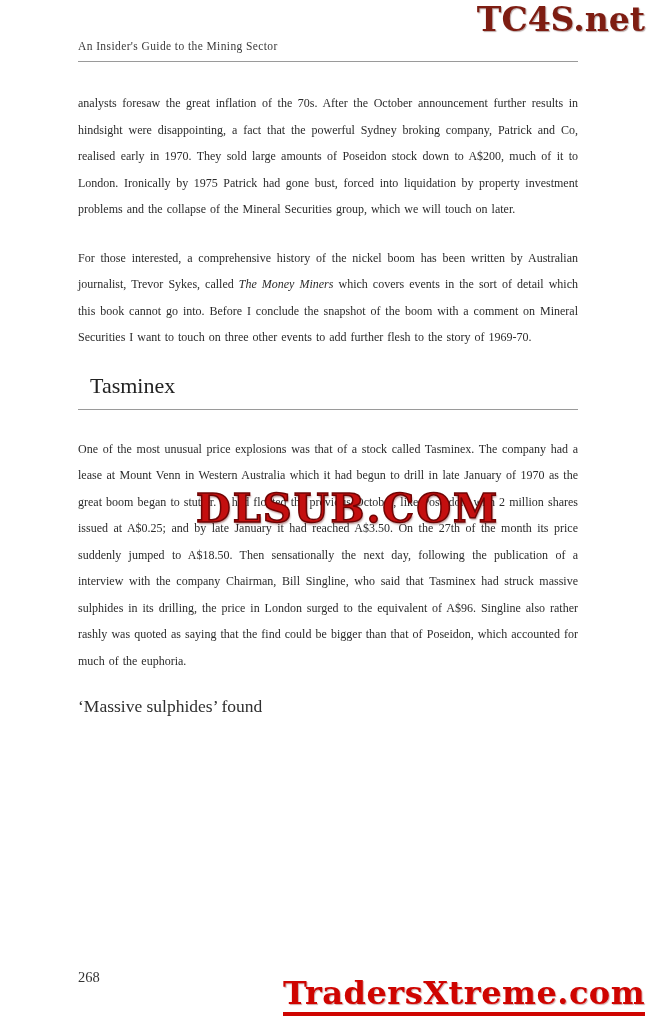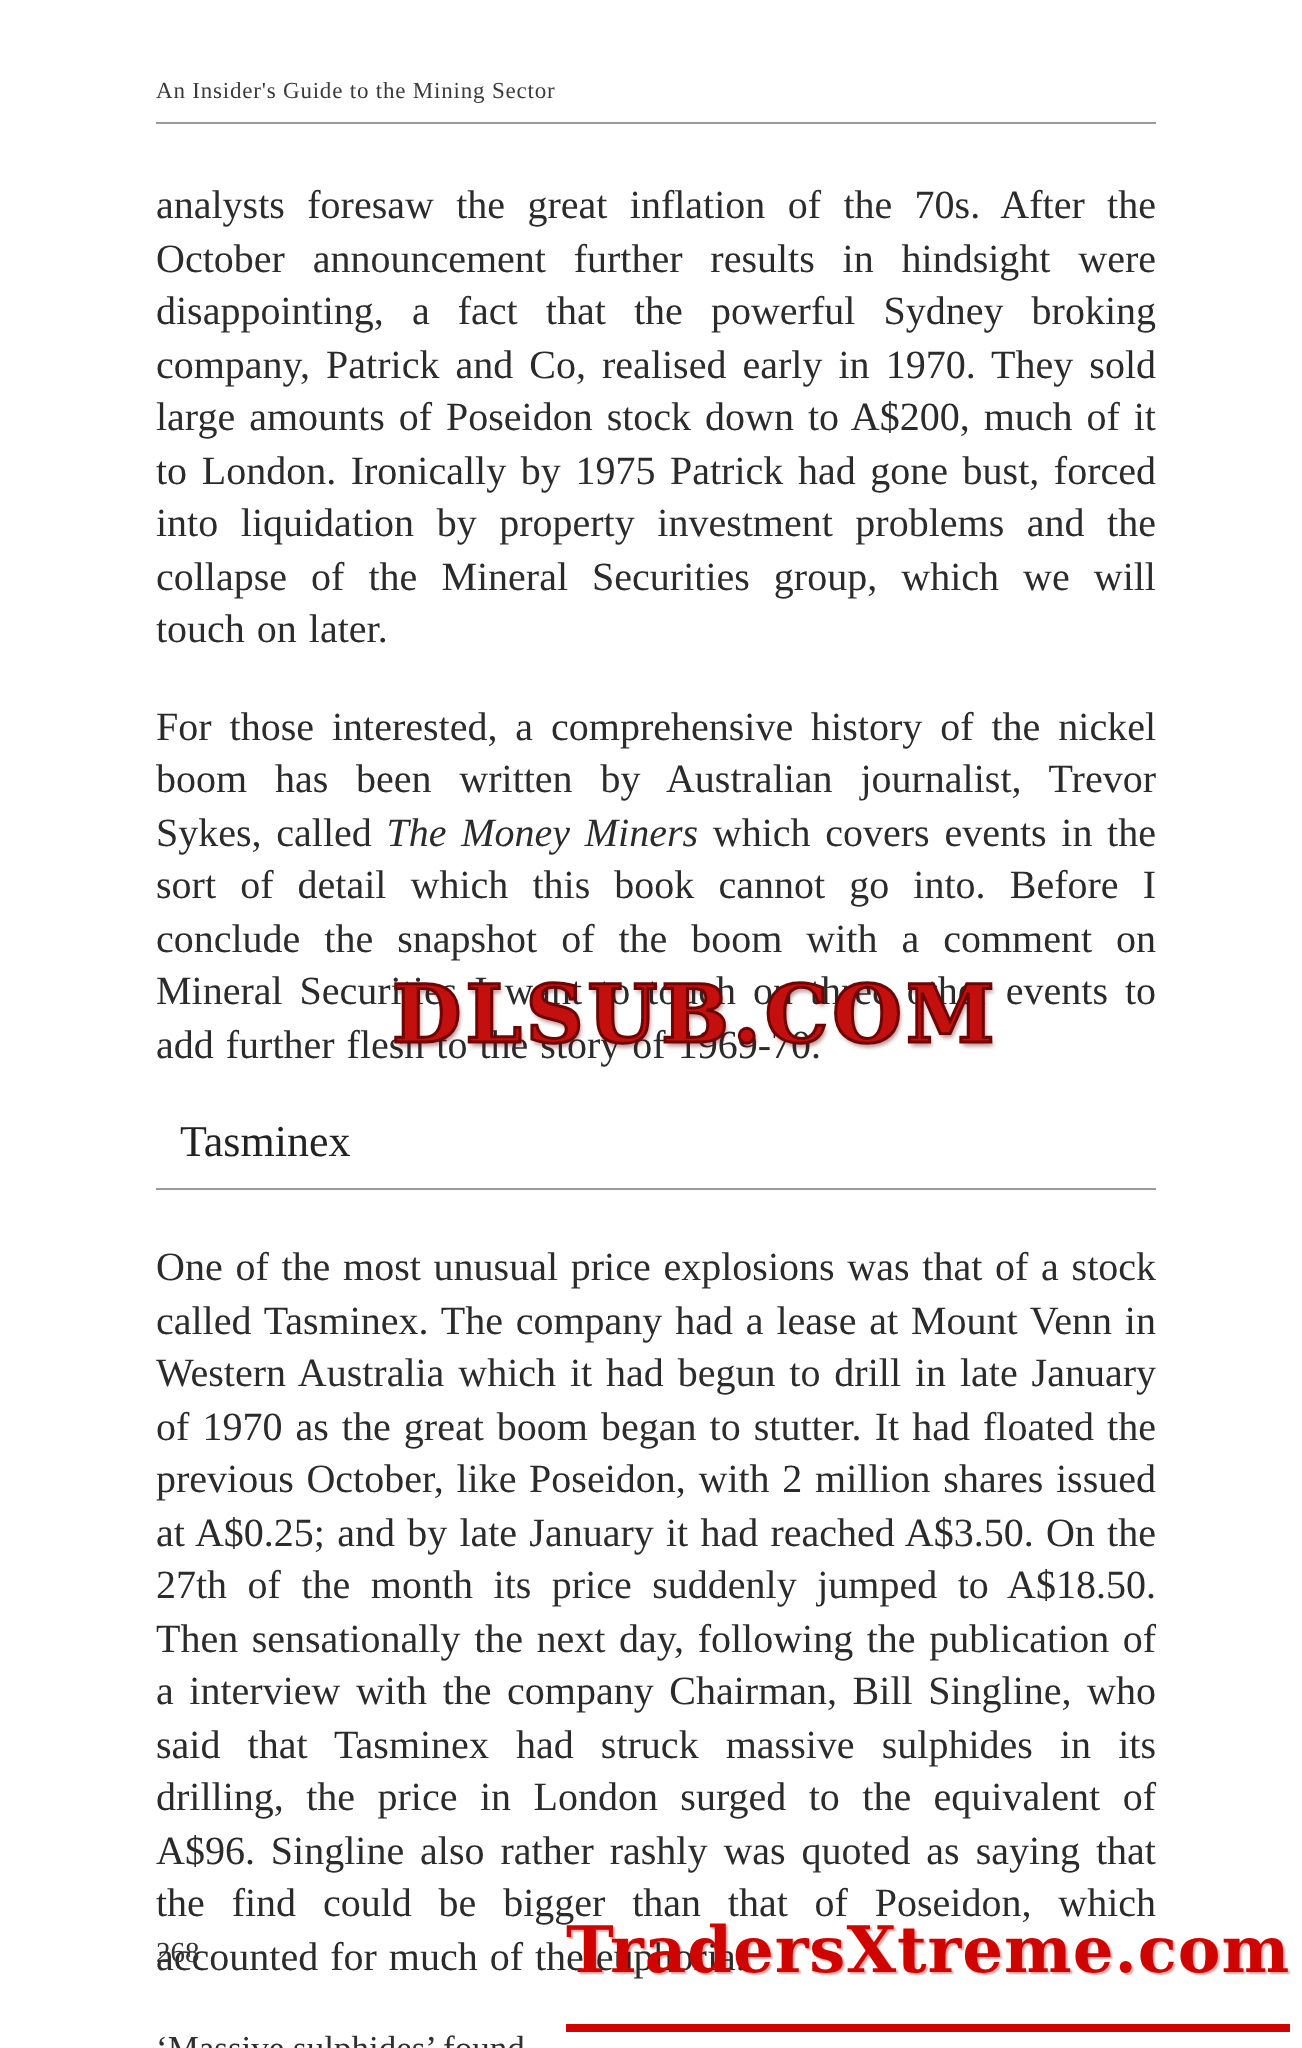--- a/index.html
+++ b/index.html
@@ -59,35 +59,35 @@
   .wm-bottom {
     position: absolute;
     bottom: 8px;
     left: 283px;
     font-family: "DejaVu Serif", serif;
     font-weight: bold;
     font-size: 32px;
     letter-spacing: 0.5px;
     color: #cf0400;
     border-bottom: 4px solid #cf0400;
-    padding-bottom: 18px;
+    padding-bottom: 0;
     text-shadow: 1px 1px 1px rgba(120,0,0,0.35);
     z-index: 5;
   }
 
   
   .content {
     position: absolute;
     top: 90px;
     left: 78px;
     right: 73px;
   }
   .content p {
     text-align: justify;
-    font-size: 20px;
+    font-size: 12px;
     line-height: 26.5px;
     margin: 0 0 22px 0;
     word-spacing: 1px;
   }
   .section-heading {
     font-size: 22px;
     font-weight: 400;
     color: #222222;
     margin: 16px 0 0 12px;
   }
@@ -111,20 +111,21 @@
     left: 78px;
     font-size: 14.5px;
     color: #333333;
   }
 </style>
 </head>
 <body>
 
 <div class="page">
 
+  <div class="wm-top">TC4S.net</div>
 
   <div class="header">
     <div class="header-title">An Insider's Guide to the Mining Sector</div>
     <hr class="header-rule">
   </div>
 
   <div class="content">
 
     <p>analysts foresaw the great inflation of the 70s. After the October announcement further results in hindsight were disappointing, a fact that the powerful Sydney broking company, Patrick and Co, realised early in 1970. They sold large amounts of Poseidon stock down to A$200, much of it to London. Ironically by 1975 Patrick had gone bust, forced into liquidation by property investment problems and the collapse of the Mineral Securities group, which we will touch on later.</p>
 

